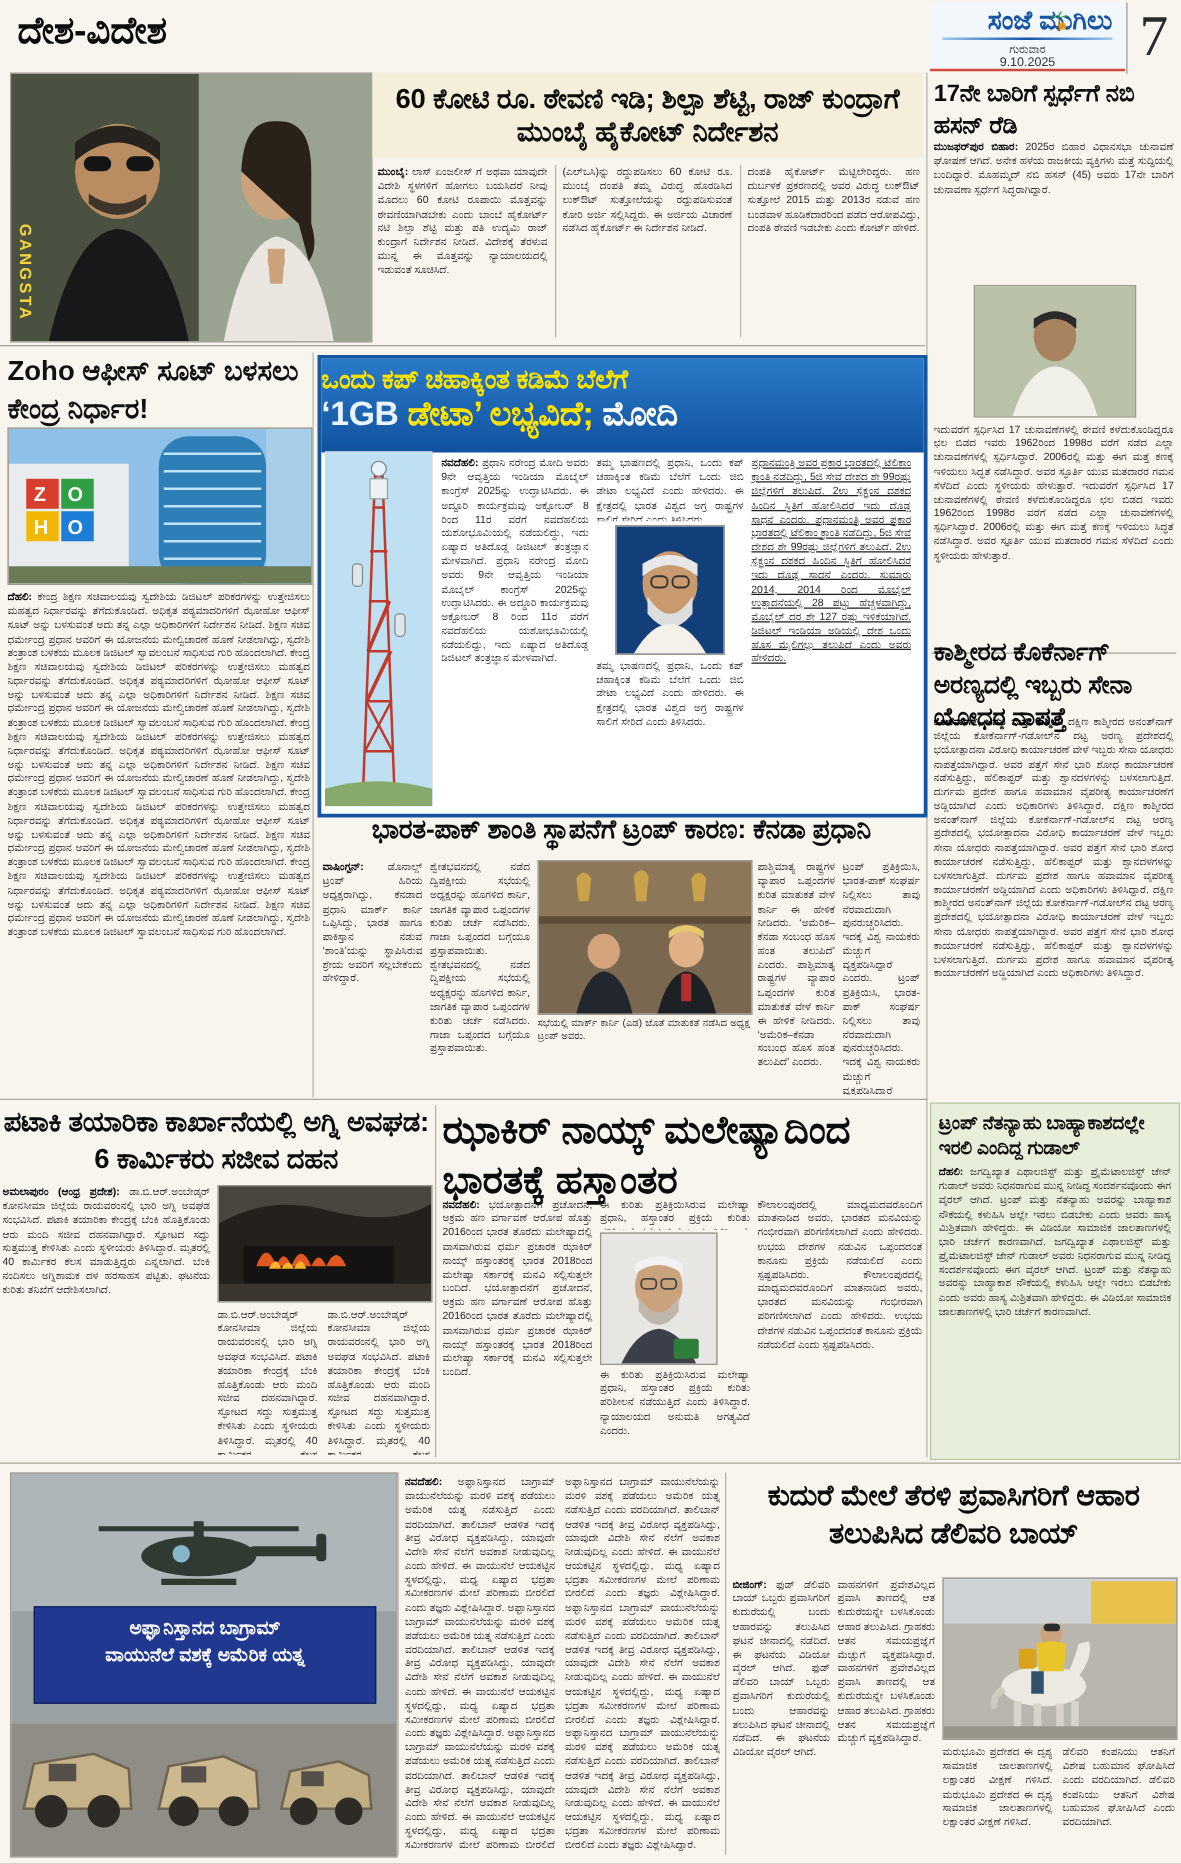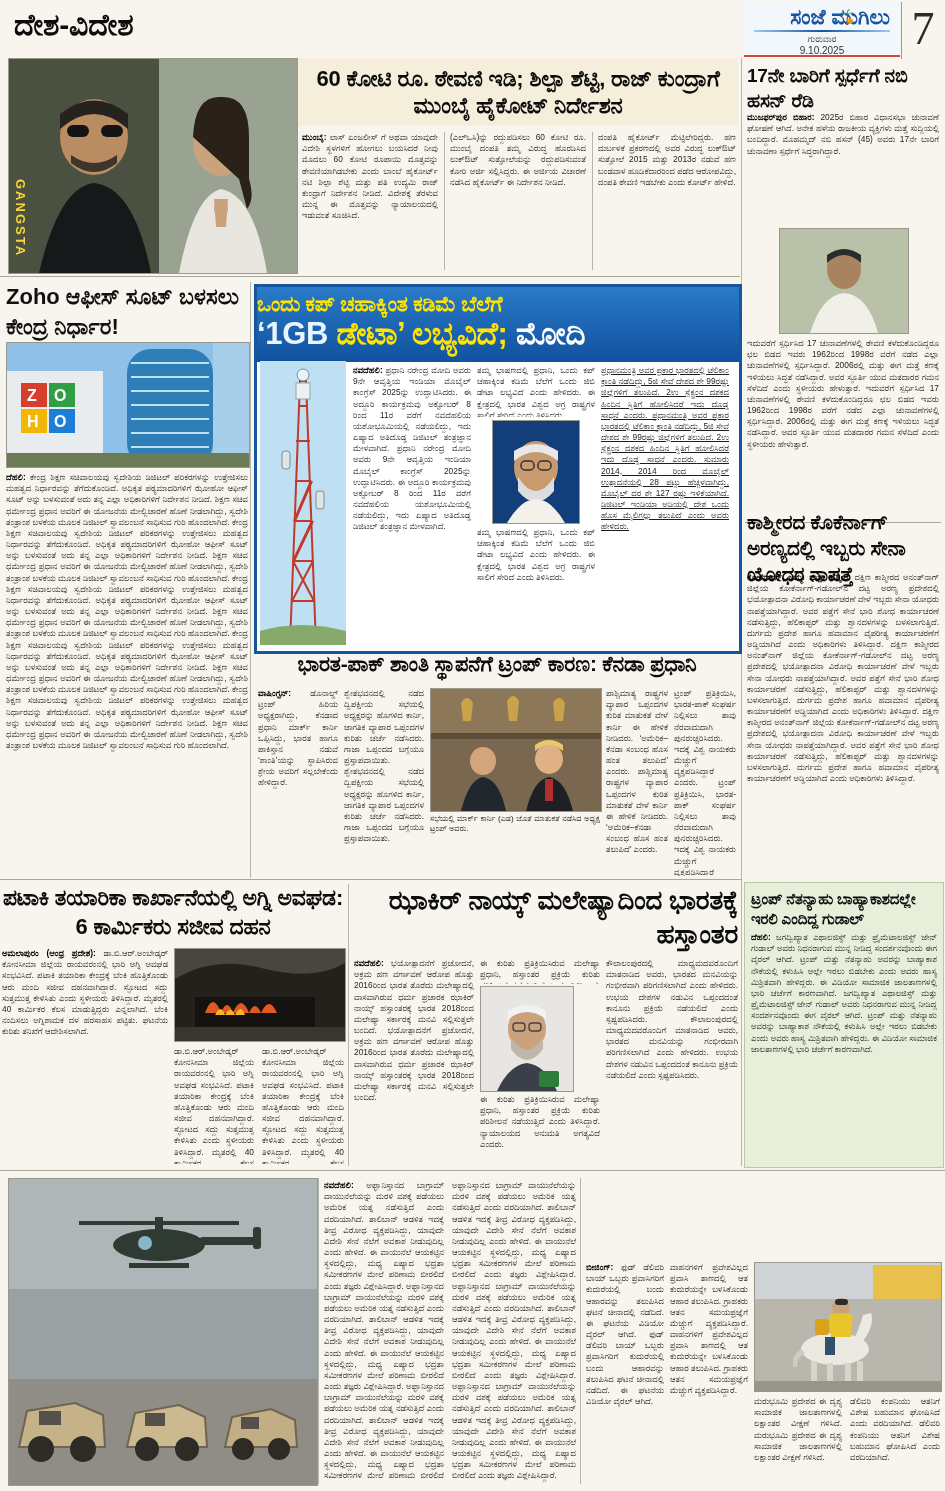--- a/index.html
+++ b/index.html
@@ -15,21 +15,21 @@
   .cap{font-size:8px;color:#222;line-height:1.25;text-align:justify;overflow:hidden;}
   
   #masthead-card{background:#f2f7fc;border-bottom:2px solid #d44a3a;}
   #masthead-title{color:#1553a4;font-weight:bold;font-size:21px;white-space:nowrap;}
   #masthead-sub{font-size:9px;color:#333;text-align:center;}
   #page-num{font-family:"Liberation Serif",serif;font-size:46px;color:#2a2a2a;line-height:1;}
   
   #databox{border:3px solid #14579f;background:#fff;}
   #databox-head{background:linear-gradient(180deg,#2a7ac8 0%,#11529f 100%);padding-top:5px;}
   .dh1{color:#ffe400;font-weight:bold;font-size:21px;letter-spacing:-.3px;}
-  .dh2{font-weight:bold;font-size:31px;letter-spacing:-.3px;}
+  .dh2{font-weight:bold;font-size:27px;letter-spacing:-.3px;}
   .dh2 .w{color:#eaf4ff;} .dh2 .y{color:#ffe400;} .dh2 .wt{color:#ffffff;}
   #caption-box{background:#20388f;border:1px solid #0d205e;color:#fff;font-weight:bold;
     font-size:15px;text-align:center;line-height:1.45;padding-top:6px;}
   #goodall-box{background:#e7efda;border:1px solid #b9c7a4;}
 </style>
 </head>
 <body>
 
 <div id="page">
 
@@ -258,21 +258,21 @@
       <path d="M30 64 q8 -22 16 0 q6 -16 12 0 q8 -20 16 0 q6 -14 12 0 q8 -18 16 0 Z" fill="#e25822"></path>
       <path d="M40 66 q6 -12 10 0 q6 -10 10 0 q6 -12 10 0 Z" fill="#f7b32b"></path>
       <rect x="0" y="78" width="170" height="14" fill="#3a362f"></rect>
     </svg>
   </div>
   <div class="abs body-txt" style="left:174px;top:1046px;width:80px;height:118px;">ಡಾ.ಬಿ.ಆರ್.ಅಂಬೇಡ್ಕರ್ ಕೋನಸೀಮಾ ಜಿಲ್ಲೆಯ ರಾಯವರಂನಲ್ಲಿ ಭಾರಿ ಅಗ್ನಿ ಅವಘಡ ಸಂಭವಿಸಿದೆ. ಪಟಾಕಿ ತಯಾರಿಕಾ ಕೇಂದ್ರಕ್ಕೆ ಬೆಂಕಿ ಹೊತ್ತಿಕೊಂಡು ಆರು ಮಂದಿ ಸಜೀವ ದಹನವಾಗಿದ್ದಾರೆ. ಸ್ಫೋಟದ ಸದ್ದು ಸುತ್ತಮುತ್ತ ಕೇಳಿಸಿತು ಎಂದು ಸ್ಥಳೀಯರು ತಿಳಿಸಿದ್ದಾರೆ. ಮೃತರಲ್ಲಿ 40 ಕಾರ್ಮಿಕರ ಕೆಲಸ ಮಾಡುತ್ತಿದ್ದರು ಎನ್ನಲಾಗಿದೆ. ಬೆಂಕಿ ನಂದಿಸಲು ಅಗ್ನಿಶಾಮಕ ದಳ ಹರಸಾಹಸ ಪಟ್ಟಿತು. ಘಟನೆಯ ಕುರಿತು ತನಿಖೆಗೆ ಆದೇಶಿಸಲಾಗಿದೆ.</div>
   <div class="abs body-txt" style="left:262px;top:1046px;width:82px;height:118px;">ಡಾ.ಬಿ.ಆರ್.ಅಂಬೇಡ್ಕರ್ ಕೋನಸೀಮಾ ಜಿಲ್ಲೆಯ ರಾಯವರಂನಲ್ಲಿ ಭಾರಿ ಅಗ್ನಿ ಅವಘಡ ಸಂಭವಿಸಿದೆ. ಪಟಾಕಿ ತಯಾರಿಕಾ ಕೇಂದ್ರಕ್ಕೆ ಬೆಂಕಿ ಹೊತ್ತಿಕೊಂಡು ಆರು ಮಂದಿ ಸಜೀವ ದಹನವಾಗಿದ್ದಾರೆ. ಸ್ಫೋಟದ ಸದ್ದು ಸುತ್ತಮುತ್ತ ಕೇಳಿಸಿತು ಎಂದು ಸ್ಥಳೀಯರು ತಿಳಿಸಿದ್ದಾರೆ. ಮೃತರಲ್ಲಿ 40 ಕಾರ್ಮಿಕರ ಕೆಲಸ ಮಾಡುತ್ತಿದ್ದರು ಎನ್ನಲಾಗಿದೆ. ಬೆಂಕಿ ನಂದಿಸಲು ಅಗ್ನಿಶಾಮಕ ದಳ ಹರಸಾಹಸ ಪಟ್ಟಿತು. ಘಟನೆಯ ಕುರಿತು ತನಿಖೆಗೆ ಆದೇಶಿಸಲಾಗಿದೆ.</div>
 
   <div class="abs rule-v" style="left:348px;top:884px;height:282px;"></div>
 
-  <div class="abs hl" style="left:354px;top:884px;width:384px;font-size:26px;text-align:right;line-height:1.3;">ಝಾಕಿರ್ ನಾಯ್ಕ್ ಮಲೇಷ್ಯಾದಿಂದ ಭಾರತಕ್ಕೆ ಹಸ್ತಾಂತರ</div>
+  <div class="abs hl" style="left:354px;top:884px;width:384px;font-size:31px;text-align:left;line-height:1.3;">ಝಾಕಿರ್ ನಾಯ್ಕ್ ಮಲೇಷ್ಯಾದಿಂದ ಭಾರತಕ್ಕೆ ಹಸ್ತಾಂತರ</div>
   <div class="abs body-txt" style="left:354px;top:958px;width:120px;height:206px;">
     <b>ನವದೆಹಲಿ:</b>
     <span>ಭಯೋತ್ಪಾದನೆಗೆ ಪ್ರಚೋದನೆ, ಅಕ್ರಮ ಹಣ ವರ್ಗಾವಣೆ ಆರೋಪ ಹೊತ್ತು 2016ರಿಂದ ಭಾರತ ತೊರೆದು ಮಲೇಷ್ಯಾದಲ್ಲಿ ವಾಸವಾಗಿರುವ ಧರ್ಮ ಪ್ರಚಾರಕ ಝಾಕಿರ್ ನಾಯ್ಕ್ ಹಸ್ತಾಂತರಕ್ಕೆ ಭಾರತ 2018ರಿಂದ ಮಲೇಷ್ಯಾ ಸರ್ಕಾರಕ್ಕೆ ಮನವಿ ಸಲ್ಲಿಸುತ್ತಲೇ ಬಂದಿದೆ. ಭಯೋತ್ಪಾದನೆಗೆ ಪ್ರಚೋದನೆ, ಅಕ್ರಮ ಹಣ ವರ್ಗಾವಣೆ ಆರೋಪ ಹೊತ್ತು 2016ರಿಂದ ಭಾರತ ತೊರೆದು ಮಲೇಷ್ಯಾದಲ್ಲಿ ವಾಸವಾಗಿರುವ ಧರ್ಮ ಪ್ರಚಾರಕ ಝಾಕಿರ್ ನಾಯ್ಕ್ ಹಸ್ತಾಂತರಕ್ಕೆ ಭಾರತ 2018ರಿಂದ ಮಲೇಷ್ಯಾ ಸರ್ಕಾರಕ್ಕೆ ಮನವಿ ಸಲ್ಲಿಸುತ್ತಲೇ ಬಂದಿದೆ.</span>
   </div>
   <div class="abs" style="left:480px;top:958px;width:120px;height:206px;">
     <div class="body-txt" style="height:26px;">ಈ ಕುರಿತು ಪ್ರತಿಕ್ರಿಯಿಸಿರುವ ಮಲೇಷ್ಯಾ ಪ್ರಧಾನಿ, ಹಸ್ತಾಂತರ ಪ್ರಕ್ರಿಯೆ ಕುರಿತು ಪರಿಶೀಲನೆ ನಡೆಯುತ್ತಿದೆ ಎಂದು ತಿಳಿಸಿದ್ದಾರೆ. ನ್ಯಾಯಾಲಯದ ಅನುಮತಿ ಅಗತ್ಯವಿದೆ ಎಂದರು.</div>
     <div class="photo" style="width:92px;height:104px;margin:2px 0;">
       <svg width="92" height="104" viewBox="0 0 92 104">
         <rect width="92" height="104" fill="#e8e6e2"></rect>
         <ellipse cx="46" cy="42" rx="19" ry="22" fill="#caa27c"></ellipse>
@@ -320,30 +320,35 @@
             <circle cx="60" cy="56" r="12" fill="#2e2b27"></circle>
         </g>
         <g transform="translate(216,220)">
           <path d="M0 48 L7 18 L46 10 L70 21 L72 48 Z" fill="#c2ae85" stroke="#6f6450" stroke-width="2"></path>
           <rect x="16" y="18" width="18" height="12" fill="#55504a"></rect>
           <circle cx="18" cy="50" r="11" fill="#2e2b27"></circle>
             <circle cx="54" cy="50" r="11" fill="#2e2b27"></circle>
         </g>
       </g>
     </svg>
+    <div class="abs" id="caption-box" style="left:18px;top:106px;width:272px;height:70px;">
+      <div>ಅಫ್ಘಾನಿಸ್ತಾನದ ಬಾಗ್ರಾಮ್</div>
+      <div>ವಾಯುನೆಲೆ ವಶಕ್ಕೆ ಅಮೆರಿಕ ಯತ್ನ</div>
+    </div>
   </div>
 
   <div class="abs rule-v" style="left:318px;top:1178px;height:306px;"></div>
   <div class="abs body-txt" style="left:324px;top:1180px;width:120px;height:304px;">
     <b>ನವದೆಹಲಿ:</b>
     <span>ಅಫ್ಘಾನಿಸ್ತಾನದ ಬಾಗ್ರಾಮ್ ವಾಯುನೆಲೆಯನ್ನು ಮರಳಿ ವಶಕ್ಕೆ ಪಡೆಯಲು ಅಮೆರಿಕ ಯತ್ನ ನಡೆಸುತ್ತಿದೆ ಎಂದು ವರದಿಯಾಗಿದೆ. ತಾಲಿಬಾನ್ ಆಡಳಿತ ಇದಕ್ಕೆ ತೀವ್ರ ವಿರೋಧ ವ್ಯಕ್ತಪಡಿಸಿದ್ದು, ಯಾವುದೇ ವಿದೇಶಿ ಸೇನೆ ನೆಲೆಗೆ ಅವಕಾಶ ನೀಡುವುದಿಲ್ಲ ಎಂದು ಹೇಳಿದೆ. ಈ ವಾಯುನೆಲೆ ಆಯಕಟ್ಟಿನ ಸ್ಥಳದಲ್ಲಿದ್ದು, ಮಧ್ಯ ಏಷ್ಯಾದ ಭದ್ರತಾ ಸಮೀಕರಣಗಳ ಮೇಲೆ ಪರಿಣಾಮ ಬೀರಲಿದೆ ಎಂದು ತಜ್ಞರು ವಿಶ್ಲೇಷಿಸಿದ್ದಾರೆ. ಅಫ್ಘಾನಿಸ್ತಾನದ ಬಾಗ್ರಾಮ್ ವಾಯುನೆಲೆಯನ್ನು ಮರಳಿ ವಶಕ್ಕೆ ಪಡೆಯಲು ಅಮೆರಿಕ ಯತ್ನ ನಡೆಸುತ್ತಿದೆ ಎಂದು ವರದಿಯಾಗಿದೆ. ತಾಲಿಬಾನ್ ಆಡಳಿತ ಇದಕ್ಕೆ ತೀವ್ರ ವಿರೋಧ ವ್ಯಕ್ತಪಡಿಸಿದ್ದು, ಯಾವುದೇ ವಿದೇಶಿ ಸೇನೆ ನೆಲೆಗೆ ಅವಕಾಶ ನೀಡುವುದಿಲ್ಲ ಎಂದು ಹೇಳಿದೆ. ಈ ವಾಯುನೆಲೆ ಆಯಕಟ್ಟಿನ ಸ್ಥಳದಲ್ಲಿದ್ದು, ಮಧ್ಯ ಏಷ್ಯಾದ ಭದ್ರತಾ ಸಮೀಕರಣಗಳ ಮೇಲೆ ಪರಿಣಾಮ ಬೀರಲಿದೆ ಎಂದು ತಜ್ಞರು ವಿಶ್ಲೇಷಿಸಿದ್ದಾರೆ. ಅಫ್ಘಾನಿಸ್ತಾನದ ಬಾಗ್ರಾಮ್ ವಾಯುನೆಲೆಯನ್ನು ಮರಳಿ ವಶಕ್ಕೆ ಪಡೆಯಲು ಅಮೆರಿಕ ಯತ್ನ ನಡೆಸುತ್ತಿದೆ ಎಂದು ವರದಿಯಾಗಿದೆ. ತಾಲಿಬಾನ್ ಆಡಳಿತ ಇದಕ್ಕೆ ತೀವ್ರ ವಿರೋಧ ವ್ಯಕ್ತಪಡಿಸಿದ್ದು, ಯಾವುದೇ ವಿದೇಶಿ ಸೇನೆ ನೆಲೆಗೆ ಅವಕಾಶ ನೀಡುವುದಿಲ್ಲ ಎಂದು ಹೇಳಿದೆ. ಈ ವಾಯುನೆಲೆ ಆಯಕಟ್ಟಿನ ಸ್ಥಳದಲ್ಲಿದ್ದು, ಮಧ್ಯ ಏಷ್ಯಾದ ಭದ್ರತಾ ಸಮೀಕರಣಗಳ ಮೇಲೆ ಪರಿಣಾಮ ಬೀರಲಿದೆ ಎಂದು ತಜ್ಞರು ವಿಶ್ಲೇಷಿಸಿದ್ದಾರೆ.</span>
   </div>
   <div class="abs body-txt" style="left:452px;top:1180px;width:124px;height:304px;">ಅಫ್ಘಾನಿಸ್ತಾನದ ಬಾಗ್ರಾಮ್ ವಾಯುನೆಲೆಯನ್ನು ಮರಳಿ ವಶಕ್ಕೆ ಪಡೆಯಲು ಅಮೆರಿಕ ಯತ್ನ ನಡೆಸುತ್ತಿದೆ ಎಂದು ವರದಿಯಾಗಿದೆ. ತಾಲಿಬಾನ್ ಆಡಳಿತ ಇದಕ್ಕೆ ತೀವ್ರ ವಿರೋಧ ವ್ಯಕ್ತಪಡಿಸಿದ್ದು, ಯಾವುದೇ ವಿದೇಶಿ ಸೇನೆ ನೆಲೆಗೆ ಅವಕಾಶ ನೀಡುವುದಿಲ್ಲ ಎಂದು ಹೇಳಿದೆ. ಈ ವಾಯುನೆಲೆ ಆಯಕಟ್ಟಿನ ಸ್ಥಳದಲ್ಲಿದ್ದು, ಮಧ್ಯ ಏಷ್ಯಾದ ಭದ್ರತಾ ಸಮೀಕರಣಗಳ ಮೇಲೆ ಪರಿಣಾಮ ಬೀರಲಿದೆ ಎಂದು ತಜ್ಞರು ವಿಶ್ಲೇಷಿಸಿದ್ದಾರೆ. ಅಫ್ಘಾನಿಸ್ತಾನದ ಬಾಗ್ರಾಮ್ ವಾಯುನೆಲೆಯನ್ನು ಮರಳಿ ವಶಕ್ಕೆ ಪಡೆಯಲು ಅಮೆರಿಕ ಯತ್ನ ನಡೆಸುತ್ತಿದೆ ಎಂದು ವರದಿಯಾಗಿದೆ. ತಾಲಿಬಾನ್ ಆಡಳಿತ ಇದಕ್ಕೆ ತೀವ್ರ ವಿರೋಧ ವ್ಯಕ್ತಪಡಿಸಿದ್ದು, ಯಾವುದೇ ವಿದೇಶಿ ಸೇನೆ ನೆಲೆಗೆ ಅವಕಾಶ ನೀಡುವುದಿಲ್ಲ ಎಂದು ಹೇಳಿದೆ. ಈ ವಾಯುನೆಲೆ ಆಯಕಟ್ಟಿನ ಸ್ಥಳದಲ್ಲಿದ್ದು, ಮಧ್ಯ ಏಷ್ಯಾದ ಭದ್ರತಾ ಸಮೀಕರಣಗಳ ಮೇಲೆ ಪರಿಣಾಮ ಬೀರಲಿದೆ ಎಂದು ತಜ್ಞರು ವಿಶ್ಲೇಷಿಸಿದ್ದಾರೆ. ಅಫ್ಘಾನಿಸ್ತಾನದ ಬಾಗ್ರಾಮ್ ವಾಯುನೆಲೆಯನ್ನು ಮರಳಿ ವಶಕ್ಕೆ ಪಡೆಯಲು ಅಮೆರಿಕ ಯತ್ನ ನಡೆಸುತ್ತಿದೆ ಎಂದು ವರದಿಯಾಗಿದೆ. ತಾಲಿಬಾನ್ ಆಡಳಿತ ಇದಕ್ಕೆ ತೀವ್ರ ವಿರೋಧ ವ್ಯಕ್ತಪಡಿಸಿದ್ದು, ಯಾವುದೇ ವಿದೇಶಿ ಸೇನೆ ನೆಲೆಗೆ ಅವಕಾಶ ನೀಡುವುದಿಲ್ಲ ಎಂದು ಹೇಳಿದೆ. ಈ ವಾಯುನೆಲೆ ಆಯಕಟ್ಟಿನ ಸ್ಥಳದಲ್ಲಿದ್ದು, ಮಧ್ಯ ಏಷ್ಯಾದ ಭದ್ರತಾ ಸಮೀಕರಣಗಳ ಮೇಲೆ ಪರಿಣಾಮ ಬೀರಲಿದೆ ಎಂದು ತಜ್ಞರು ವಿಶ್ಲೇಷಿಸಿದ್ದಾರೆ.</div>
   <div class="abs rule-v" style="left:580px;top:1178px;height:306px;"></div>
 
+  <div class="abs hl" style="left:586px;top:1182px;width:354px;font-size:23px;text-align:center;line-height:1.3;">ಕುದುರೆ ಮೇಲೆ ತೆರಳಿ ಪ್ರವಾಸಿಗರಿಗೆ ಆಹಾರ ತಲುಪಿಸಿದ ಡೆಲಿವರಿ ಬಾಯ್</div>
   <div class="abs body-txt" style="left:586px;top:1262px;width:78px;height:224px;">
     <b>ಬೀಜಿಂಗ್:</b>
     <span>ಫುಡ್ ಡೆಲಿವರಿ ಬಾಯ್ ಒಬ್ಬರು ಪ್ರವಾಸಿಗರಿಗೆ ಕುದುರೆಯಲ್ಲಿ ಬಂದು ಆಹಾರವನ್ನು ತಲುಪಿಸಿದ ಘಟನೆ ಚೀನಾದಲ್ಲಿ ನಡೆದಿದೆ. ಈ ಘಟನೆಯ ವಿಡಿಯೋ ವೈರಲ್ ಆಗಿದೆ. ಫುಡ್ ಡೆಲಿವರಿ ಬಾಯ್ ಒಬ್ಬರು ಪ್ರವಾಸಿಗರಿಗೆ ಕುದುರೆಯಲ್ಲಿ ಬಂದು ಆಹಾರವನ್ನು ತಲುಪಿಸಿದ ಘಟನೆ ಚೀನಾದಲ್ಲಿ ನಡೆದಿದೆ. ಈ ಘಟನೆಯ ವಿಡಿಯೋ ವೈರಲ್ ಆಗಿದೆ.</span>
   </div>
   <div class="abs body-txt" style="left:670px;top:1262px;width:78px;height:224px;">ವಾಹನಗಳಿಗೆ ಪ್ರವೇಶವಿಲ್ಲದ ಪ್ರವಾಸಿ ತಾಣದಲ್ಲಿ ಆತ ಕುದುರೆಯನ್ನೇ ಬಳಸಿಕೊಂಡು ಆಹಾರ ತಲುಪಿಸಿದ. ಗ್ರಾಹಕರು ಆತನ ಸಮಯಪ್ರಜ್ಞೆಗೆ ಮೆಚ್ಚುಗೆ ವ್ಯಕ್ತಪಡಿಸಿದ್ದಾರೆ. ವಾಹನಗಳಿಗೆ ಪ್ರವೇಶವಿಲ್ಲದ ಪ್ರವಾಸಿ ತಾಣದಲ್ಲಿ ಆತ ಕುದುರೆಯನ್ನೇ ಬಳಸಿಕೊಂಡು ಆಹಾರ ತಲುಪಿಸಿದ. ಗ್ರಾಹಕರು ಆತನ ಸಮಯಪ್ರಜ್ಞೆಗೆ ಮೆಚ್ಚುಗೆ ವ್ಯಕ್ತಪಡಿಸಿದ್ದಾರೆ.</div>
   <div class="abs photo" style="left:754px;top:1262px;width:186px;height:128px;">
     <svg width="186" height="128" viewBox="0 0 186 128">
       <rect width="186" height="128" fill="#b9b6ae"></rect>
       <rect y="0" width="186" height="36" fill="#cfd3d6"></rect>
       <rect x="118" y="2" width="68" height="34" fill="#e8c14d"></rect>

